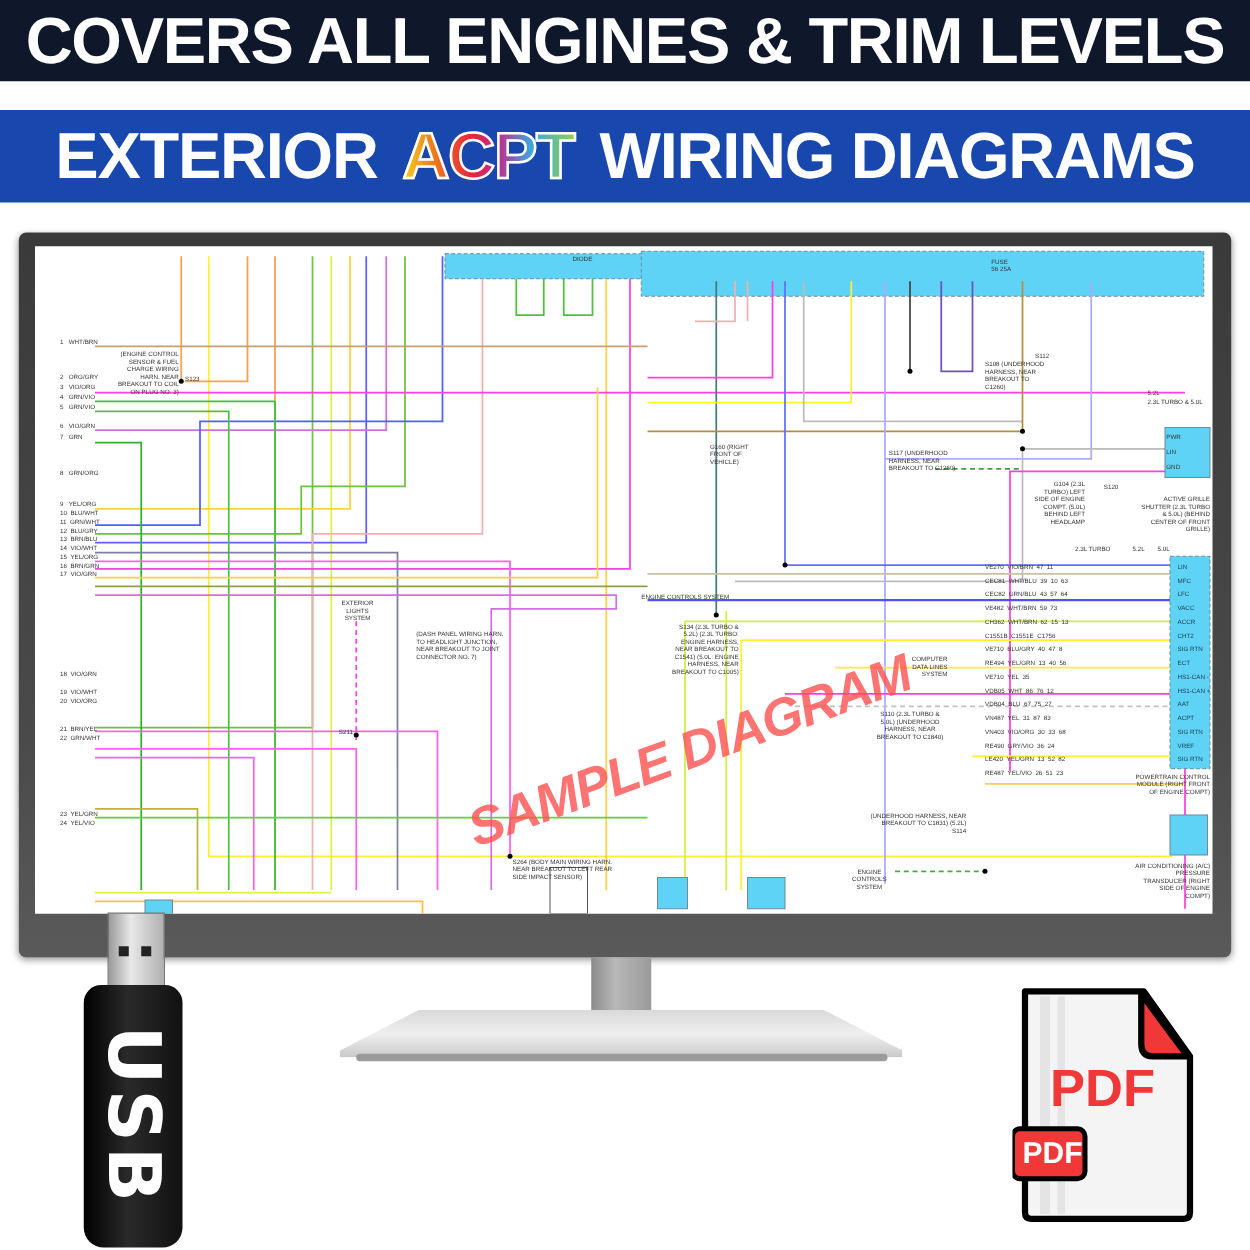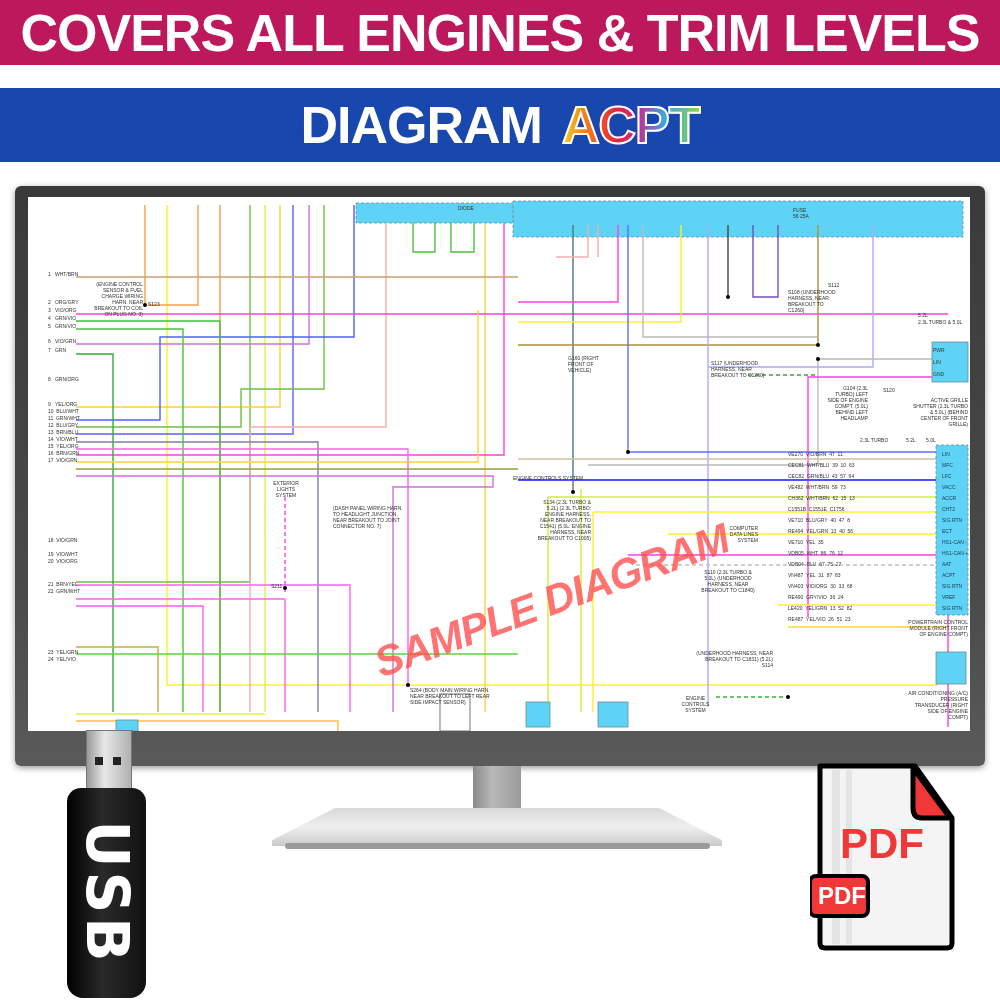--- a/index.html
+++ b/index.html
@@ -1,45 +1,46 @@
 <!DOCTYPE html>
 <html><head>
 <meta charset="utf-8">
 <style>
   html,body{margin:0;padding:0;}
   body{width:1000px;height:1000px;position:relative;background:#ffffff;overflow:hidden;font-family:"Liberation Sans",sans-serif;}
   .banner{position:absolute;left:0;width:1000px;display:flex;align-items:center;justify-content:center;color:#fff;font-weight:bold;font-family:"Liberation Sans",sans-serif;letter-spacing:-1px;}
-  .banner-red{top:0;height:65px;background:#be185d;font-size:52px;}
+  .banner-red{top:0;height:65px;background:#0f172a;font-size:52px;}
   .banner-blue{top:88px;height:74px;background:#1847ae;font-size:52px;}
   .banner-blue .w{margin:0 10px;}
   .color-word{background:linear-gradient(90deg,#f5d020 0%,#f07a1b 18%,#e8233a 40%,#c42a8c 55%,#3aa9e0 75%,#8fd14f 100%);-webkit-background-clip:text;background-clip:text;color:transparent;-webkit-text-stroke:2px #ffffff;}
   .monitor{position:absolute;left:15px;top:186px;width:970px;height:580px;background:linear-gradient(#3a3a3a,#4a4a4a 70%,#5a5a5a);border-radius:6px;box-shadow:0 2px 6px rgba(0,0,0,.4);}
   .screen{position:absolute;left:13px;top:11px;width:942px;height:534px;background:#fff;overflow:hidden;}
   .neck{position:absolute;left:473px;top:766px;width:48px;height:50px;background:linear-gradient(90deg,#8a8a8a,#b8b8b8 40%,#9a9a9a);}
   .base{position:absolute;left:272px;top:808px;width:450px;height:38px;background:linear-gradient(#d9d9d9,#efefef 50%,#c9c9c9);clip-path:polygon(14% 0,86% 0,100% 85%,100% 100%,0 100%,0 85%);}
   .base-shadow{position:absolute;left:285px;top:843px;width:425px;height:6px;background:#9a9a9a;border-radius:3px;}
   .usb{position:absolute;left:64px;top:730px;width:85px;height:275px;}
   .usb-plug{position:absolute;left:22px;top:0;width:44px;height:65px;background:linear-gradient(90deg,#9a9a9a,#e8e8e8 40%,#b0b0b0);border:1px solid #777;}
   .usb-plug .hole{position:absolute;top:26px;width:8px;height:8px;background:#222;}
   .usb-body{position:absolute;left:3px;top:58px;width:79px;height:210px;background:linear-gradient(90deg,#000,#2a2a2a 45%,#111);border-radius:14px 14px 16px 16px;}
   .usb-label{position:absolute;left:50%;top:50%;transform:translate(-50%,-50%) rotate(90deg);color:#fff;font-weight:bold;font-size:58px;letter-spacing:4px;font-family:"DejaVu Sans",sans-serif;}
-  .pdf{position:absolute;left:810px;top:758px;width:150px;height:195px;}
+  .pdf{position:absolute;left:810px;top:785px;width:150px;height:195px;}
   .watermark{position:absolute;left:340px;top:445px;transform:rotate(-20deg);transform-origin:left top;color:#ff4d4d;opacity:.78;font-weight:bold;font-size:42px;font-family:"Liberation Sans",sans-serif;letter-spacing:-1px;white-space:nowrap;font-style:italic;}
   .wl{position:absolute;font-size:5px;color:#333;font-family:"Liberation Sans",sans-serif;white-space:nowrap;}
   .pin{font-size:5px;color:#1a3a50;line-height:11px;padding-left:4px;}
 </style>
 </head>
 <body>
 
 <div class="banner banner-red">
   <span>COVERS ALL ENGINES &amp; TRIM LEVELS</span>
 </div>
 <div class="banner banner-blue">
-  <span class="w">DIAGRAM</span>
+  <span class="w">EXTERIOR</span>
   <span class="w color-word">ACPT</span>
+  <span class="w">WIRING DIAGRAMS</span>
 </div>
 
 <div class="monitor">
   <div class="screen">
     <svg width="942" height="534" viewBox="0 0 942 534" xmlns="http://www.w3.org/2000/svg">
 
       <rect x="328" y="6" width="158" height="20" fill="#5fd3f5" stroke="#6a8a9a" stroke-dasharray="3,2" stroke-width="0.8"></rect>
       <rect x="485" y="4" width="450" height="36" fill="#5fd3f5" stroke="#6a8a9a" stroke-dasharray="3,2" stroke-width="0.8"></rect>
 
       <g stroke-width="1.4" fill="none">

